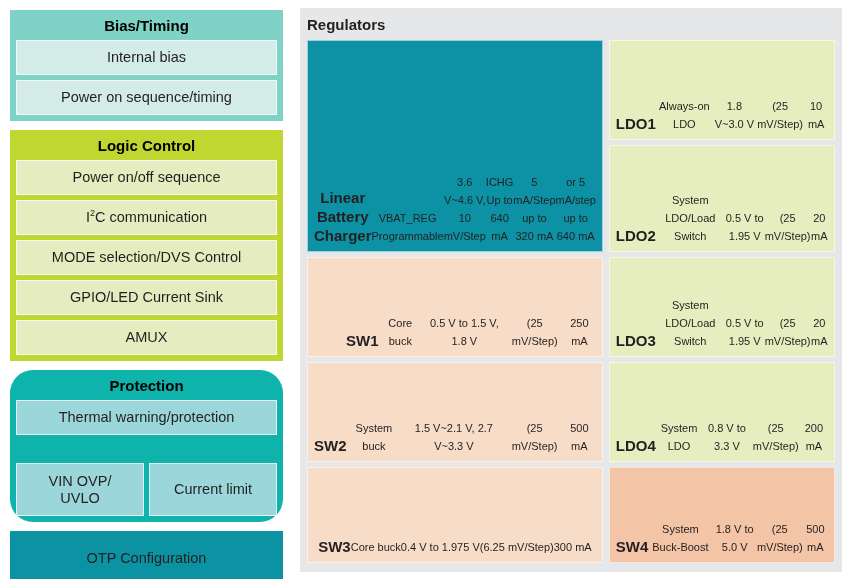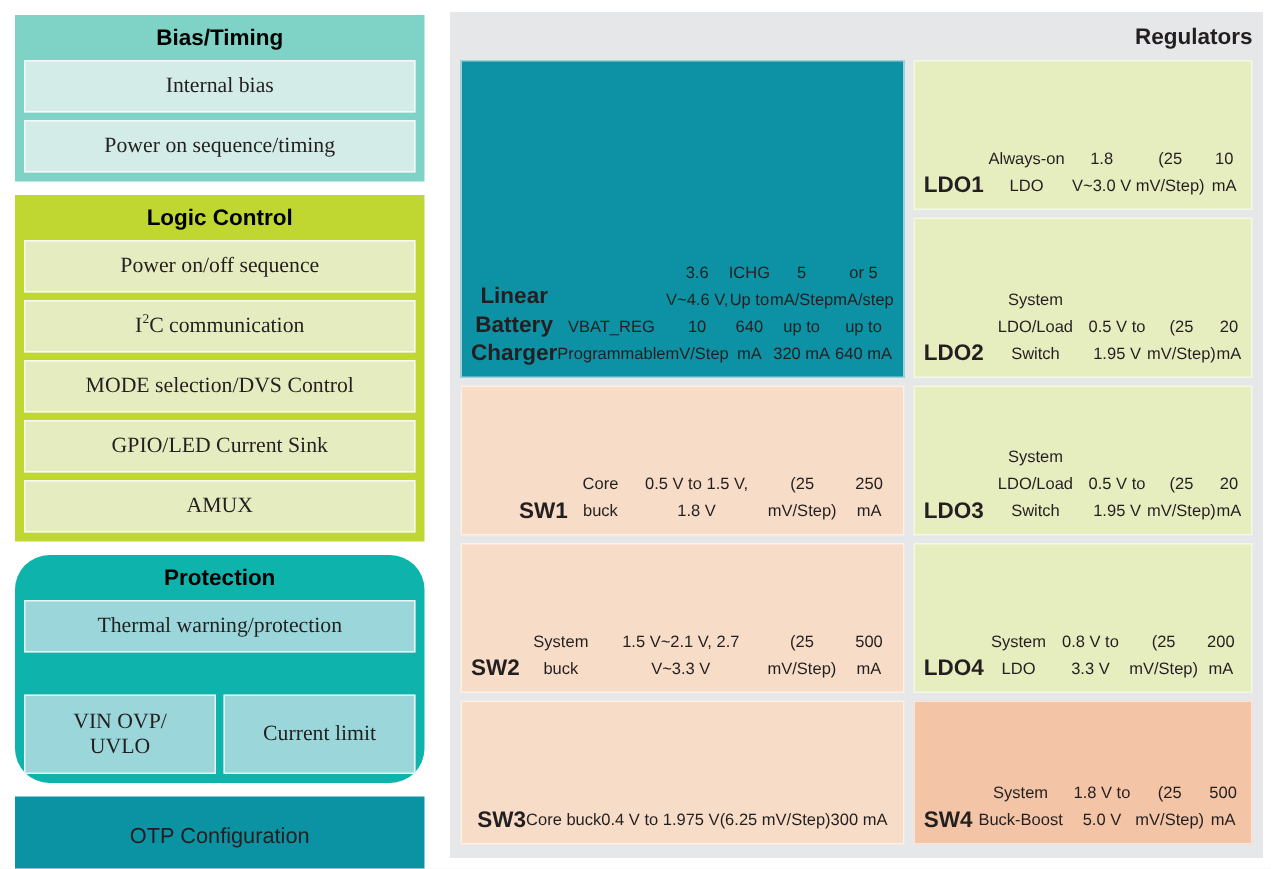--- a/index.html
+++ b/index.html
@@ -42,21 +42,20 @@
     color: #000000;
   }
   .item {
     box-sizing: border-box;
     text-align: center;
     font-size: 14.5px;
     line-height: 17px;
     padding: 8px 4px;
     margin-bottom: 5px;
     border: 1px solid rgba(255,255,255,0.75);
-    font-family: Liberation Serif, serif;
   }
   .item:last-child { margin-bottom: 0; }
 
   
   .group-bias { background: #7ED2C6; }
   .group-bias .item { background: #D3ECE7; }
 
   
   .group-logic { background: #BFD730; }
   .group-logic .item { background: #E5EDC0; }
@@ -96,21 +95,21 @@
     position: absolute;
     left: 300px;
     top: 8px;
     width: 542px;
     height: 564px;
     box-sizing: border-box;
     background: #E6E7E8;
     padding: 6px 7px 7px 7px;
   }
   #regulators-title {
-    text-align: right;
+    text-align: left;
     font-weight: bold;
     font-size: 15px;
     line-height: 21px;
     padding-bottom: 5px;
   }
   #regulators-grid {
     display: flex;
     gap: 6px;
     height: 519px;
   }

